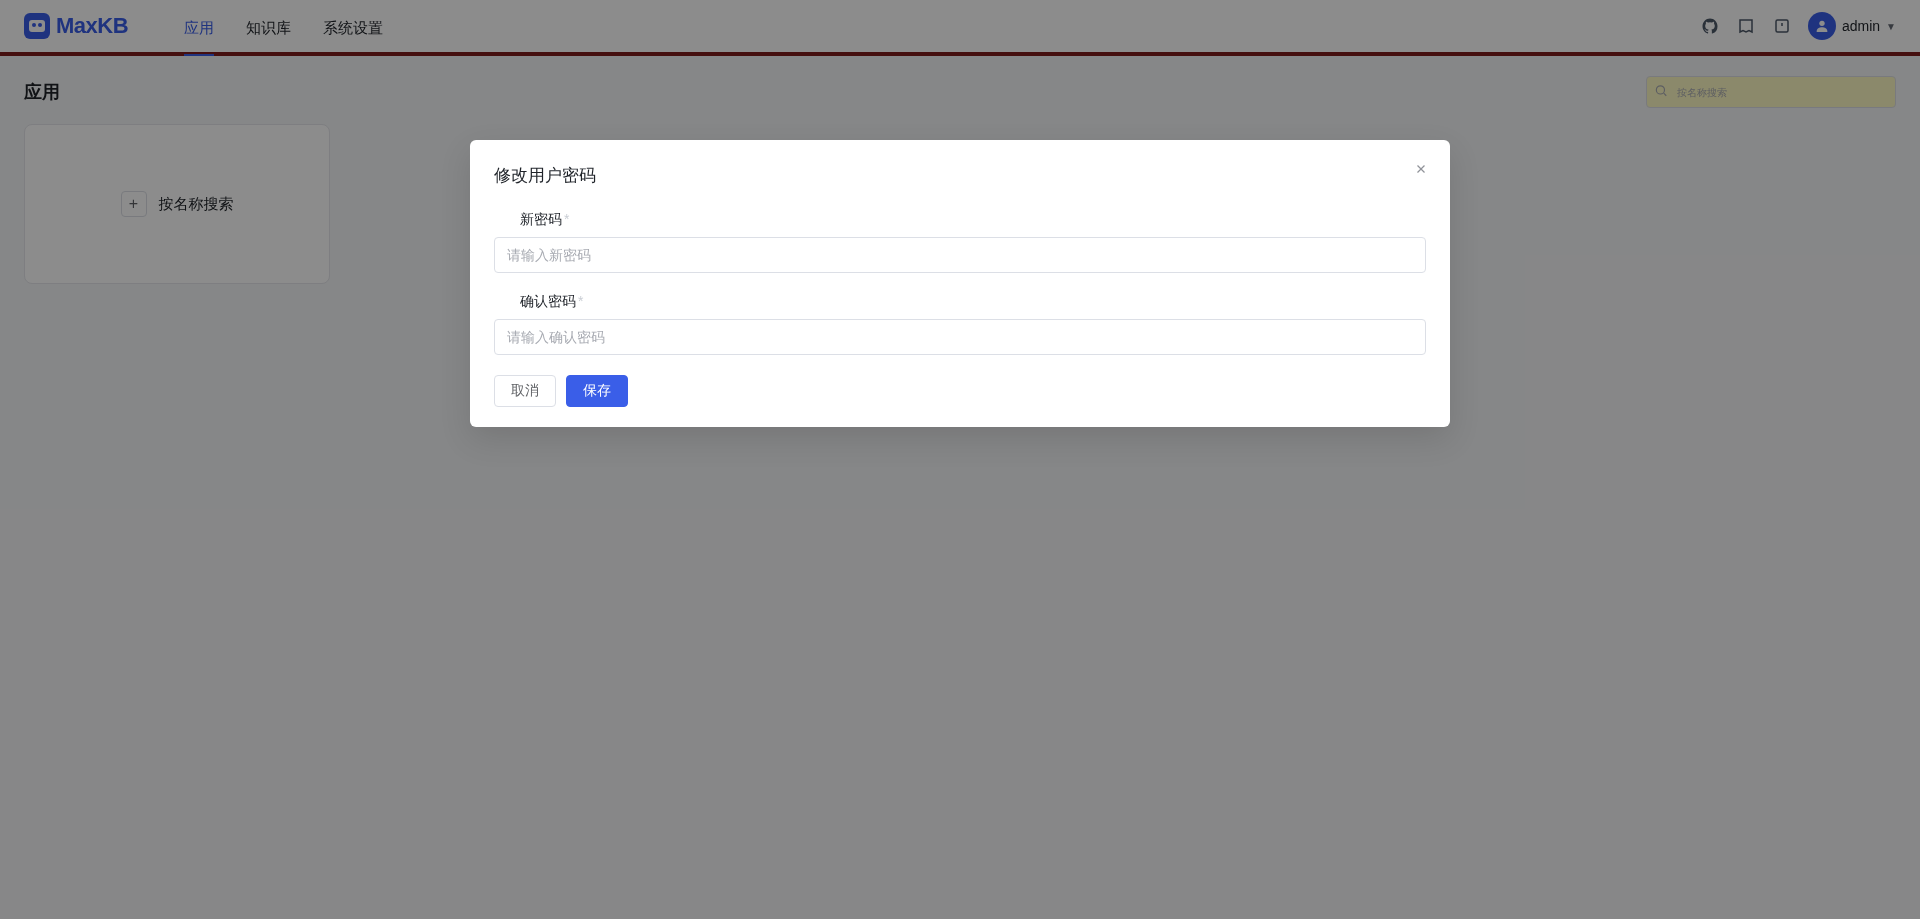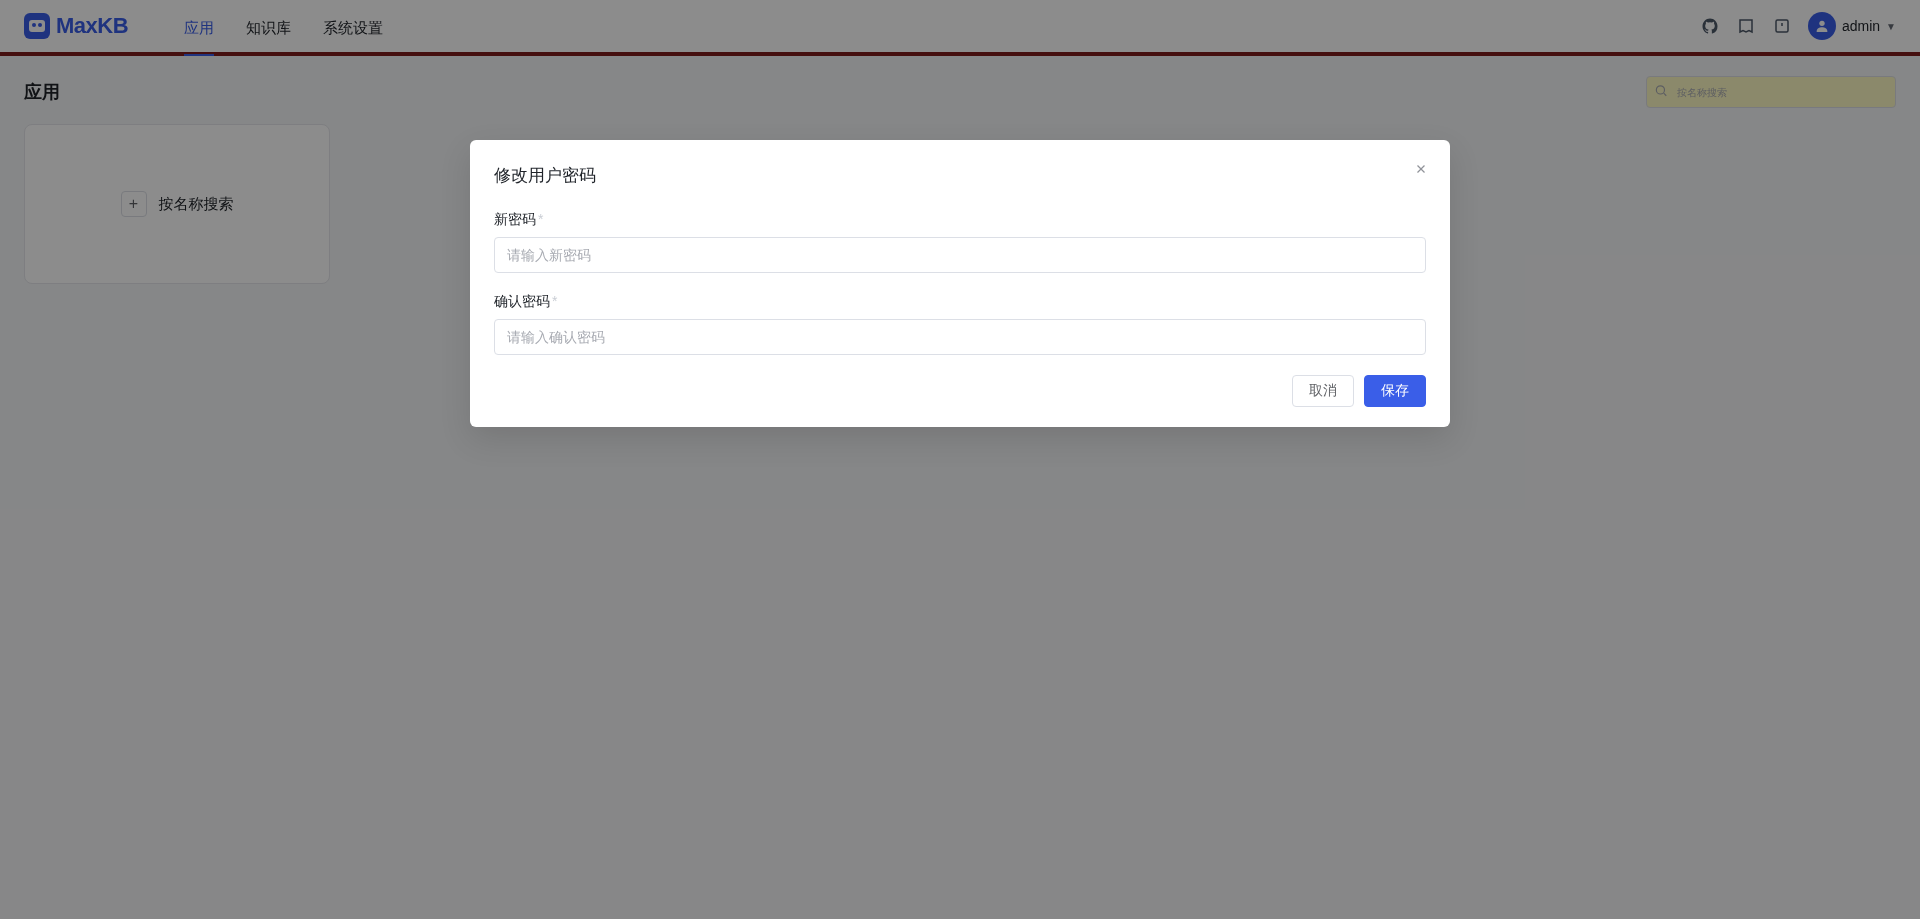--- a/index.html
+++ b/index.html
@@ -196,36 +196,37 @@
       cursor: pointer;
       font-size: 16px;
       display: flex; align-items: center; justify-content: center;
     }
     .form-item { margin-bottom: 20px; }
     .form-label {
       font-size: 14px;
       color: #1f2329;
       margin-bottom: 8px;
       display: block;
+      margin-left: 26px;
     }
     .form-label .req { color: #c9cdd4; margin-left: 2px; }
     .form-input {
       width: 100%;
       height: 36px;
       padding: 0 12px;
       border: 1px solid #dcdfe6;
       border-radius: 4px;
       font-size: 14px;
       outline: none;
       color: #0c4a6e;
     }
     .form-input::placeholder { color: #a8abb2; }
     .dialog-footer {
       display: flex;
-      justify-content: flex-end;
+      justify-content: flex-start;
       gap: 10px;
       margin-top: 4px;
     }
     .btn {
       height: 32px;
       padding: 0 16px;
       border-radius: 4px;
       font-size: 14px;
       cursor: pointer;
       border: 1px solid #dcdfe6;

